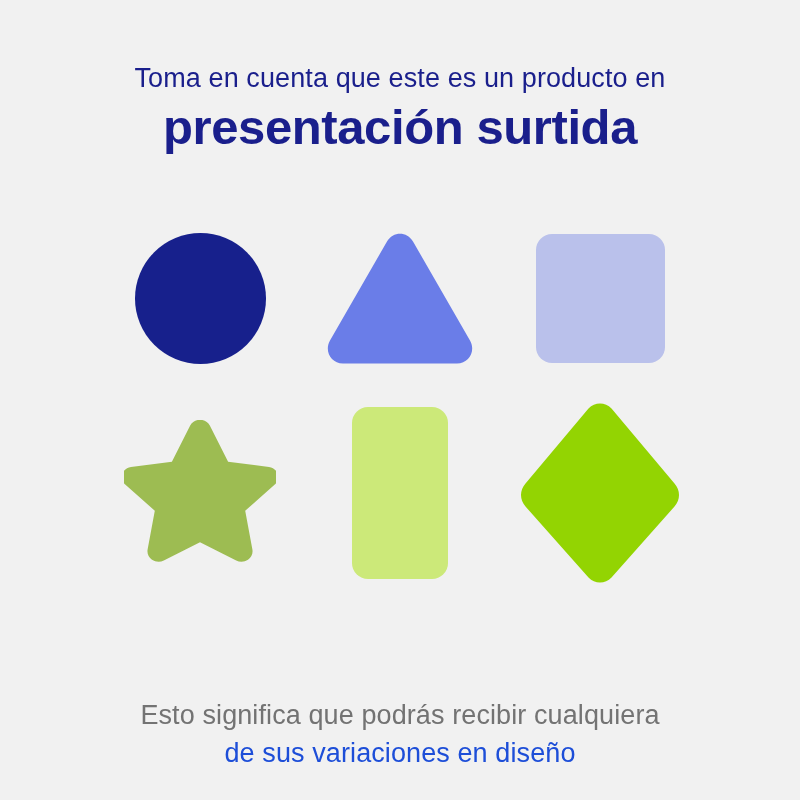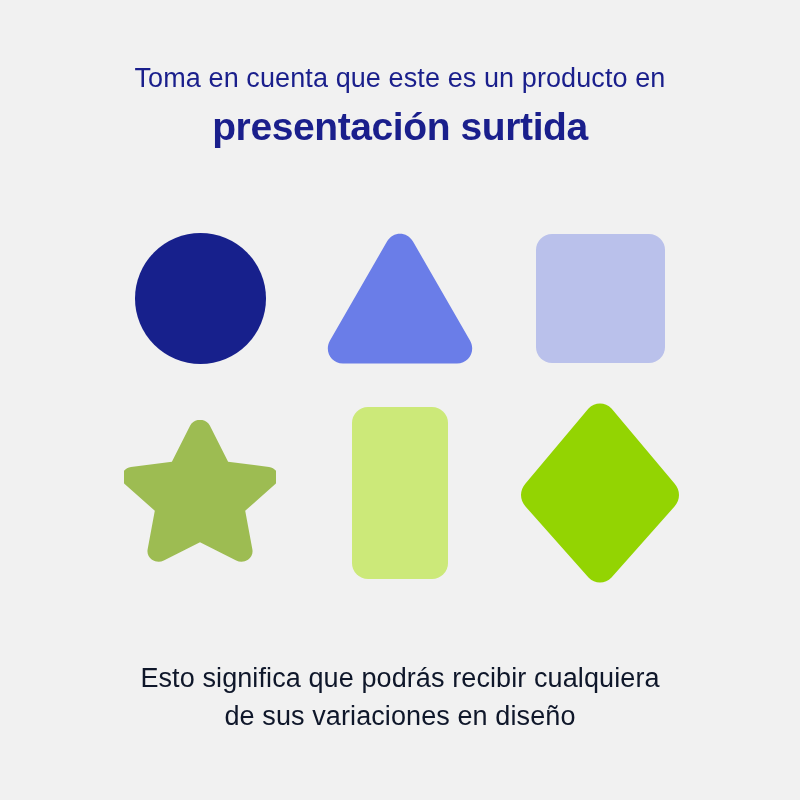--- a/index.html
+++ b/index.html
@@ -37,21 +37,21 @@
     display: block;
     color: #1a1f8c;
     font-size: 27px;
     line-height: 40px;
     font-weight: 400;
     letter-spacing: 0.1px;
   }
   .headline-line2 {
     display: block;
     color: #1a1f8c;
-    font-size: 39px;
+    font-size: 49px;
     line-height: 58px;
     font-weight: 700;
     letter-spacing: -0.4px;
   }
 
   
   .shape-grid {
     width: 600px;
     margin-top: 47px;
     display: grid;
@@ -189,17 +189,17 @@
                    L7.5 105.5
                    C1.5 98.5 1.5 89.5 7.5 82.5
                    Z" fill="#93d402"></path>
         </svg>
       </div>
     </div>
 
   </div>
 
   <div class="footer">
-    <span class="footer-line" style="color: #0f172a;">Esto significa que podrás recibir cualquiera</span>
-    <span class="footer-line" style="color: #0f172a;">de sus variaciones en diseño</span>
+    <span class="footer-line" style="color: #737373; margin-top: 37px;">Esto significa que podrás recibir cualquiera</span>
+    <span class="footer-line" style="color: #1d4ed8;">de sus variaciones en diseño</span>
   </div>
 
 </div>
 
 </body></html>

